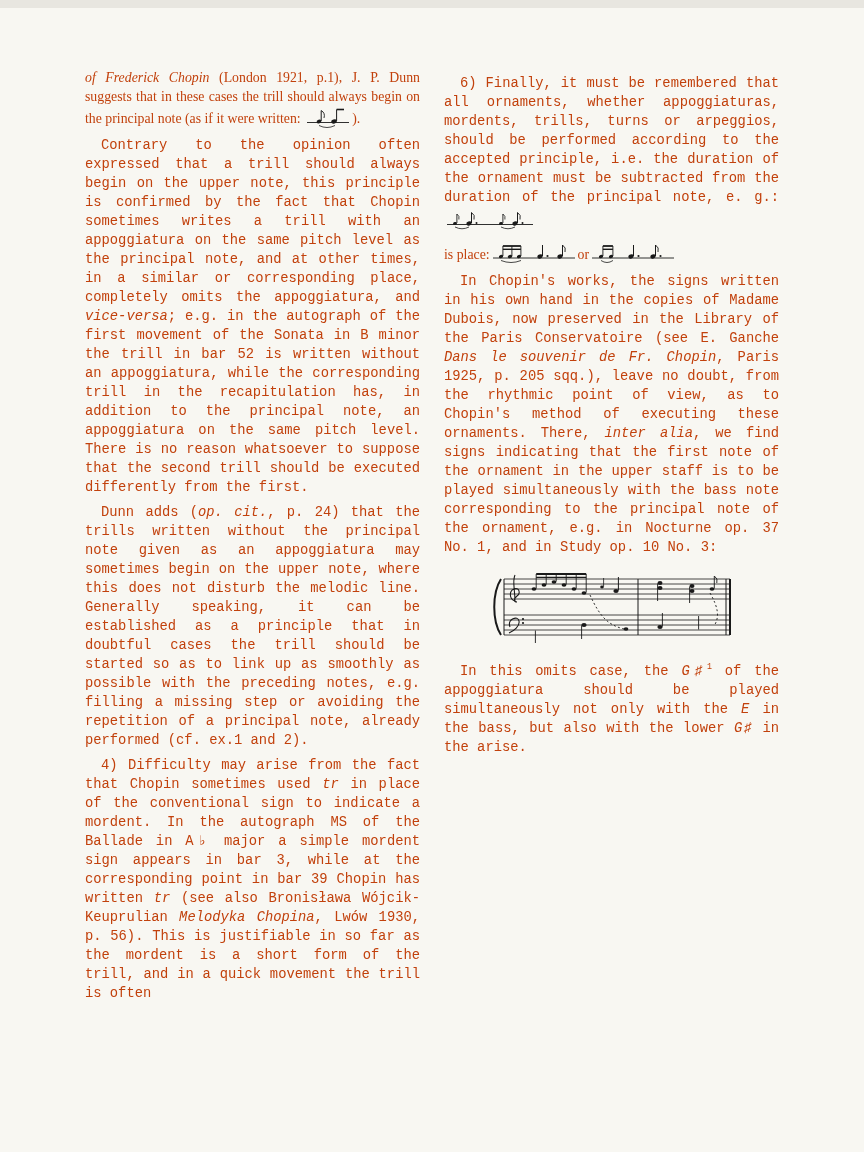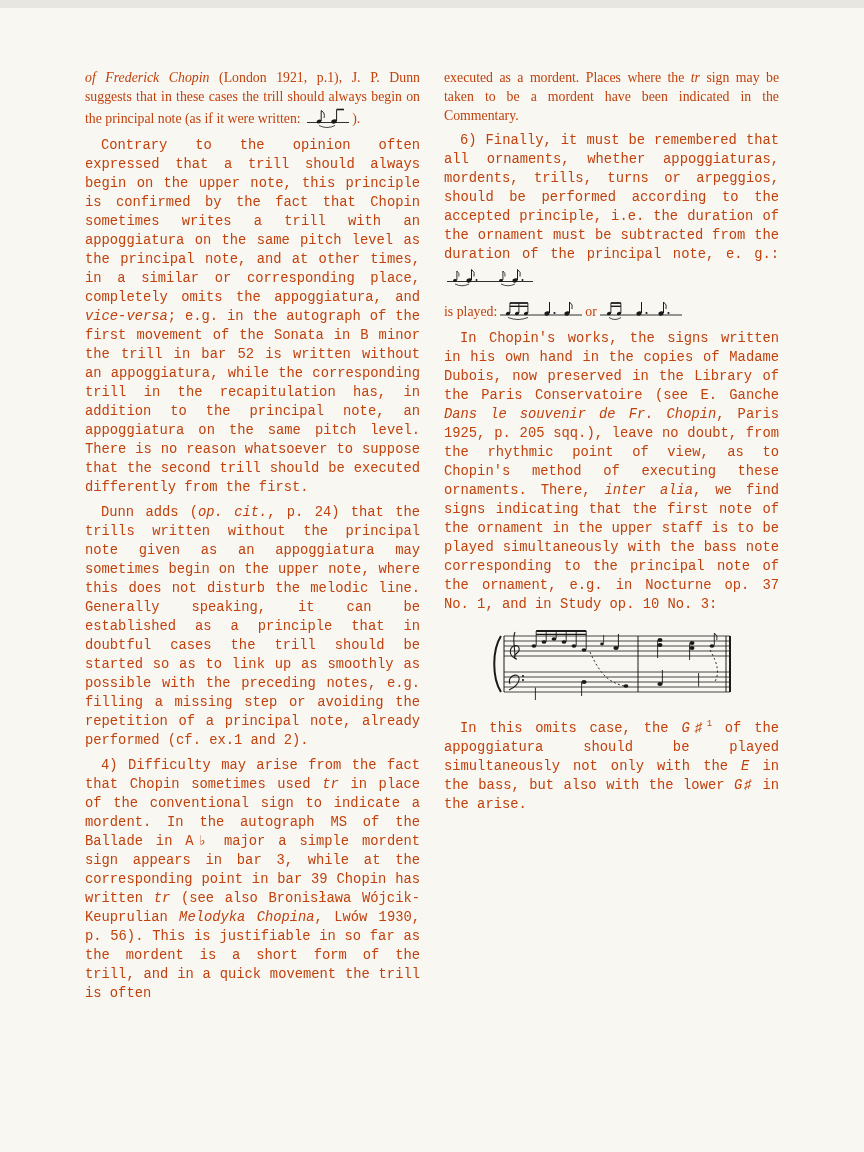--- a/index.html
+++ b/index.html
@@ -41,21 +41,20 @@
         </svg><span>).</span></p>
 
       <p class="para indent space-above"><span><span>Contrary to the opinion often expressed that a trill should always begin on the upper note, this principle is confirmed by the fact that Chopin sometimes writes a trill with an appoggiatura on the same pitch level as the principal note, and at other times, in a similar or corresponding place, completely omits the appoggiatura, and </span><span class="it">vice-versa</span><span>; e.g. in the autograph of the first movement of the Sonata in B minor the trill in bar 52 is written without an appoggiatura, while the corresponding trill in the recapitulation has, in addition to the principal note, an appoggiatura on the same pitch level. There is no reason whatsoever to suppose that the second trill should be executed differently from the first.</span></span></p>
 
       <p class="para indent space-above"><span><span>Dunn adds (</span><span class="it">op. cit.</span><span>, p. 24) that the trills written without the principal note given as an appoggiatura may sometimes begin on the upper note, where this does not disturb the melodic line. Generally speaking, it can be established as a principle that in doubtful cases the trill should be started so as to link up as smoothly as possible with the preceding notes, e.g. filling a missing step or avoiding the repetition of a principal note, already performed (cf. ex.1 and 2).</span></span></p>
 
       <p class="para indent space-above"><span><span>4) Difficulty may arise from the fact that Chopin sometimes used </span><span class="it">tr</span><span> in place of the conventional sign to indicate a mordent. In the autograph MS of the Ballade in A♭ major a simple mordent sign appears in bar 3, while at the corresponding point in bar 39 Chopin has written </span><span class="it">tr</span><span> (see also Bronisława Wójcik-Keuprulian </span><span class="it">Melodyka Chopina</span><span>, Lwów 1930, p. 56). This is justifiable in so far as the mordent is a short form of the trill, and in a quick movement the trill is often</span></span></p>
     </div>
 
     <div class="col">
-      <p class="para"><span><span>executed as a mordent. Places where the </span><span class="it">tr</span><span> sign may be taken to be a mordent have been indicated in the Commentary.</span></span></p>
 
 
       <p class="para indent space-above"><span><span>6) Finally, it must be remembered that all ornaments, whether appoggiaturas, mordents, trills, turns or arpeggios, should be performed according to the accepted principle, i.e. the duration of the ornament must be subtracted from the duration of the principal note, e. g.: </span></span><svg class="music-inline" width="88" height="26" viewBox="0 0 88 26">
           <line x1="1" y1="17.5" x2="87" y2="17.5" stroke-width="0.9"></line>
           <ellipse cx="9" cy="16.5" rx="2" ry="1.5" fill="#1a1a1a" transform="rotate(-18 9 16.5)"></ellipse>
           <line x1="10.9" y1="16" x2="10.9" y2="7" stroke-width="0.9"></line>
           <path d="M10.9 7 q3 2 2 5.5" fill="none" stroke-width="0.8"></path>
           <path d="M9 20 Q16 23.5 23 20" fill="none" stroke-width="0.8"></path>
           <ellipse cx="23" cy="16.5" rx="2.7" ry="2" fill="#1a1a1a" transform="rotate(-18 23 16.5)"></ellipse>
           <line x1="25.5" y1="16" x2="25.5" y2="5.5" stroke-width="1"></line>
@@ -64,21 +63,21 @@
           <ellipse cx="55" cy="16.5" rx="2" ry="1.5" fill="#1a1a1a" transform="rotate(-18 55 16.5)"></ellipse>
           <line x1="56.9" y1="16" x2="56.9" y2="7" stroke-width="0.9"></line>
           <path d="M56.9 7 q3 2 2 5.5" fill="none" stroke-width="0.8"></path>
           <path d="M55 20 Q62 23.5 69 20" fill="none" stroke-width="0.8"></path>
           <ellipse cx="69" cy="16.5" rx="2.7" ry="2" fill="#1a1a1a" transform="rotate(-18 69 16.5)"></ellipse>
           <line x1="71.5" y1="16" x2="71.5" y2="5.5" stroke-width="1"></line>
           <path d="M71.5 5.5 q4 2.5 2.5 7" fill="none" stroke-width="0.9"></path>
           <circle cx="76.5" cy="16" r="1" fill="#1a1a1a"></circle>
         </svg></p>
 
-      <p class="para music-line"><span>is played:</span><svg class="music-inline" width="84" height="26" viewBox="0 0 84 26">
+      <p class="para music-line"><span>is place:</span><svg class="music-inline" width="84" height="26" viewBox="0 0 84 26">
           <line x1="1" y1="18" x2="83" y2="18" stroke-width="0.9"></line>
           <ellipse cx="9" cy="16.5" rx="2.2" ry="1.7" fill="#1a1a1a" transform="rotate(-18 9 16.5)"></ellipse>
           <ellipse cx="18" cy="16.5" rx="2.2" ry="1.7" fill="#1a1a1a" transform="rotate(-18 18 16.5)"></ellipse>
           <ellipse cx="27" cy="16.5" rx="2.2" ry="1.7" fill="#1a1a1a" transform="rotate(-18 27 16.5)"></ellipse>
           <line x1="10.9" y1="16" x2="10.9" y2="6" stroke-width="0.9"></line>
           <line x1="19.9" y1="16" x2="19.9" y2="6" stroke-width="0.9"></line>
           <line x1="28.9" y1="16" x2="28.9" y2="6" stroke-width="0.9"></line>
           <line x1="10.9" y1="6" x2="28.9" y2="6" stroke-width="1.8"></line>
           <line x1="10.9" y1="9.3" x2="28.9" y2="9.3" stroke-width="1.4"></line>
           <path d="M9 20.5 Q19 24.5 29 20.5" fill="none" stroke-width="0.8"></path>

